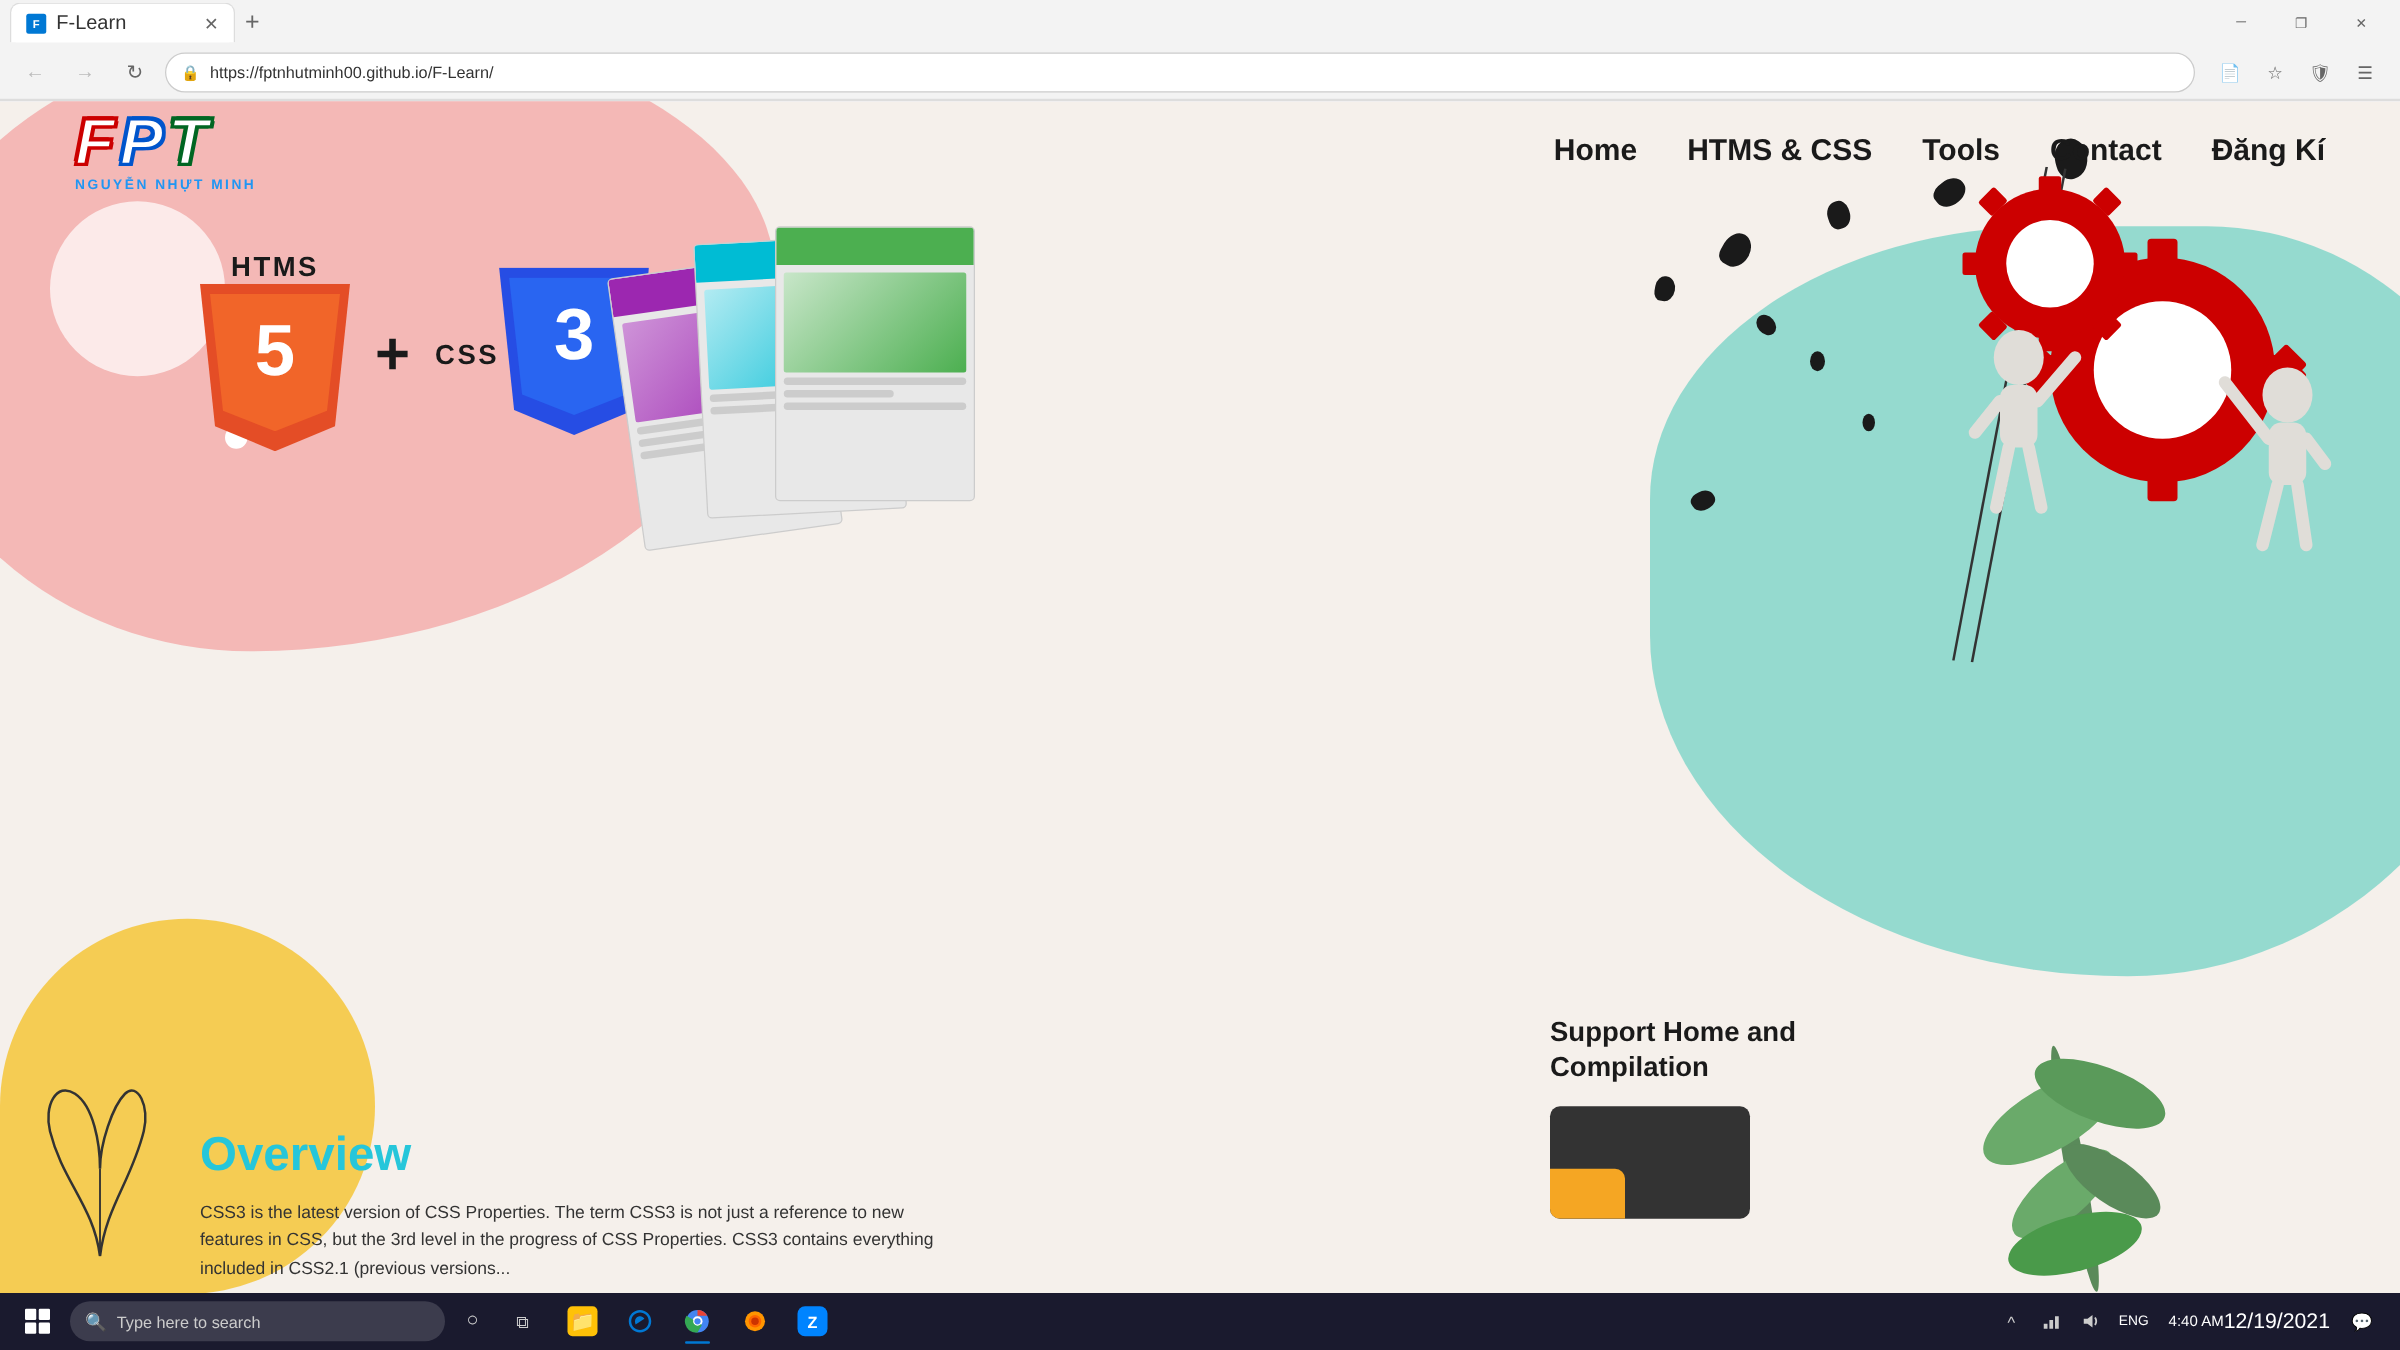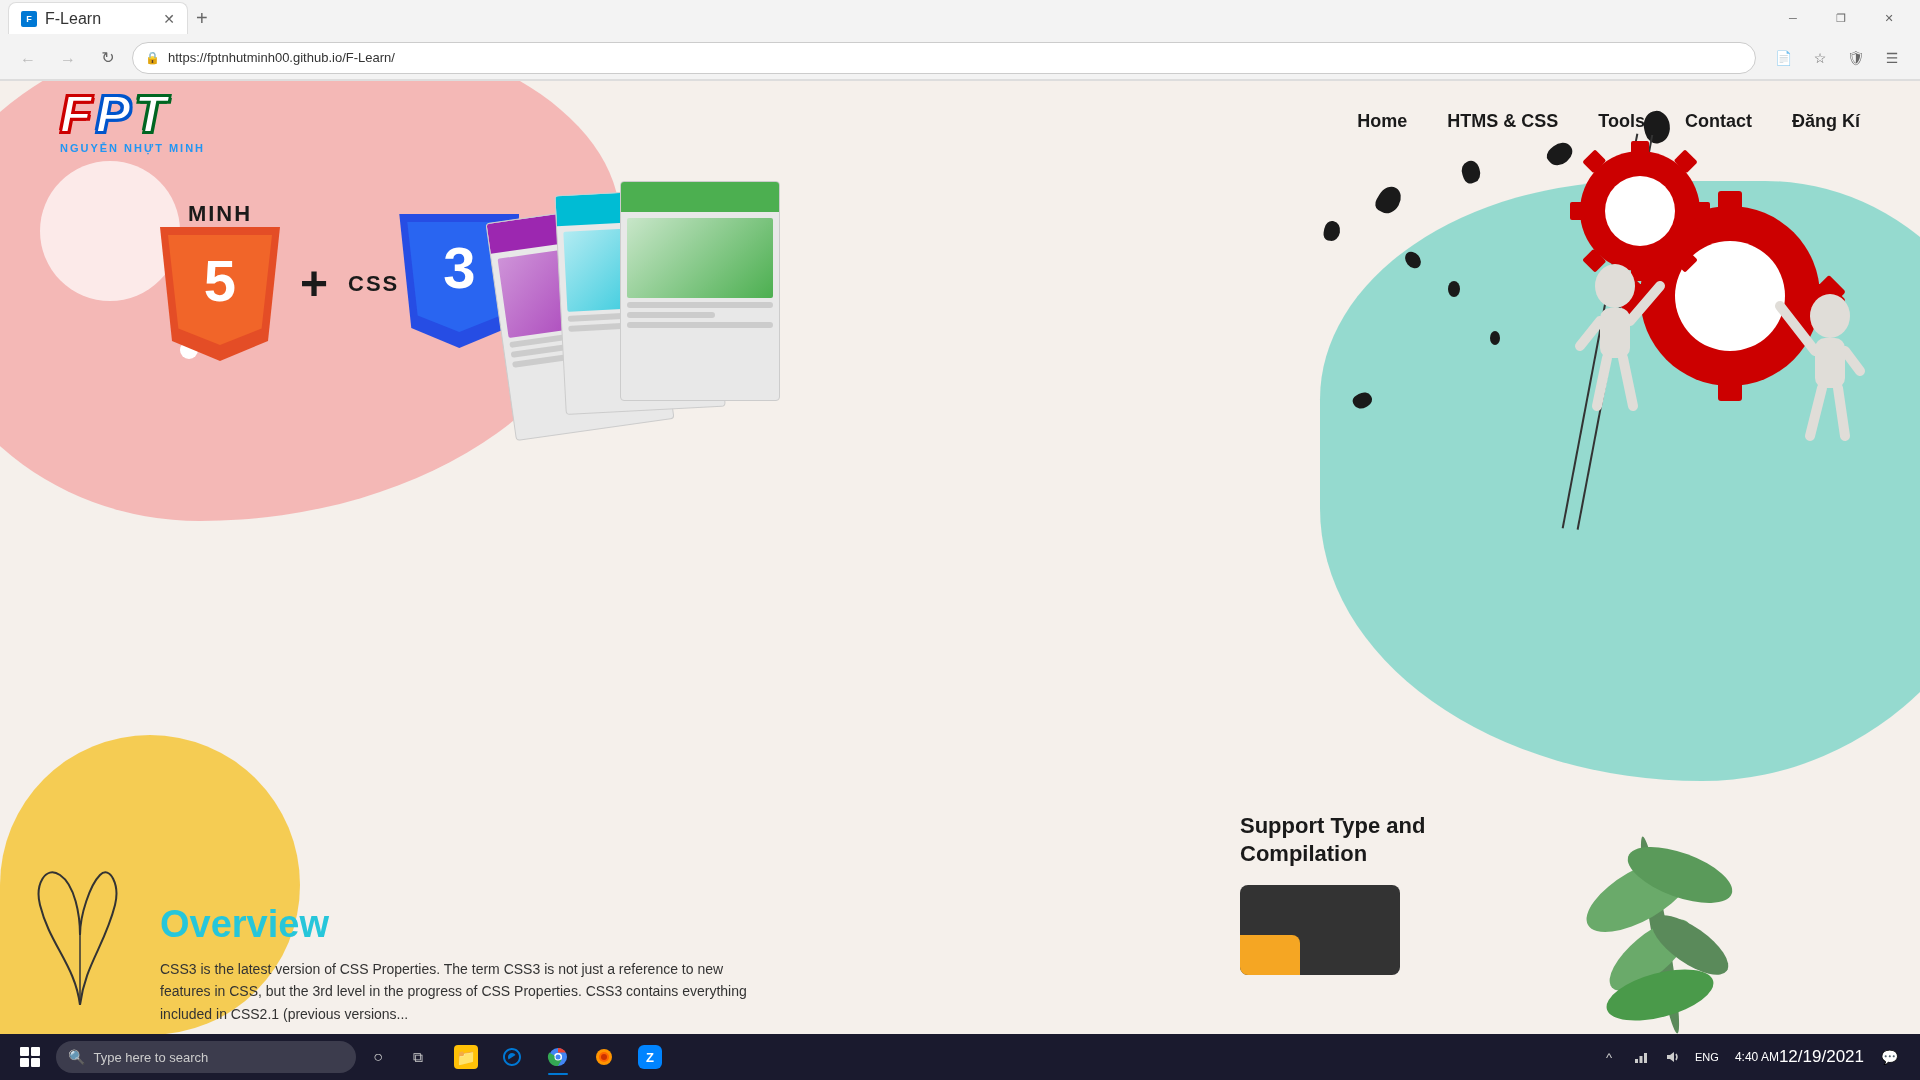--- a/index.html
+++ b/index.html
@@ -193,21 +193,21 @@
       letter-spacing: 2px;
       margin-top: 2px;
     }
     .nav-links {
       margin-left: auto;
       display: flex;
       gap: 40px;
       align-items: center;
     }
     .nav-link {
-      font-size: 18px;
+      font-size: 24px;
       font-weight: 600;
       color: #1a1a1a;
       cursor: pointer;
       text-decoration: none;
     }
 
     
     .hero-content {
       position: absolute;
       top: 120px; left: 160px;
@@ -579,21 +579,21 @@
       <a class="nav-link">Tools</a>
       <a class="nav-link">Contact</a>
       <a class="nav-link">Đăng Kí</a>
     </div>
   </nav>
 
   <div class="hero-content">
     <div class="html-css-combo">
 
       <div class="html5-badge">
-        <span class="badge-label-html">MINH</span>
+        <span class="badge-label-html">HTMS</span>
         <div class="html5-shield">
           <div class="shield-html5">
             <div class="shield-html5-inner"></div>
             <span class="shield-html5-num">5</span>
           </div>
         </div>
       </div>
 
       <span class="operator">+</span>
 
@@ -707,21 +707,21 @@
       </g>
     </svg>
   </div>
 
   <div class="overview-section">
     <h2 class="overview-title">Overview</h2>
     <p class="overview-text">CSS3 is the latest version of CSS Properties. The term CSS3 is not just a reference to new features in CSS, but the 3rd level in the progress of CSS Properties. CSS3 contains everything included in CSS2.1 (previous versions...</p>
   </div>
 
   <div class="support-section">
-    <h3 class="support-title">Support Type and Compilation</h3>
+    <h3 class="support-title">Support Home and Compilation</h3>
     <div class="support-card">
       <div class="support-card-accent"></div>
     </div>
   </div>
 </div>
 
 <div class="taskbar">
   <div class="taskbar-start">
     <div class="start-icon">
       <div class="start-sq"></div>

